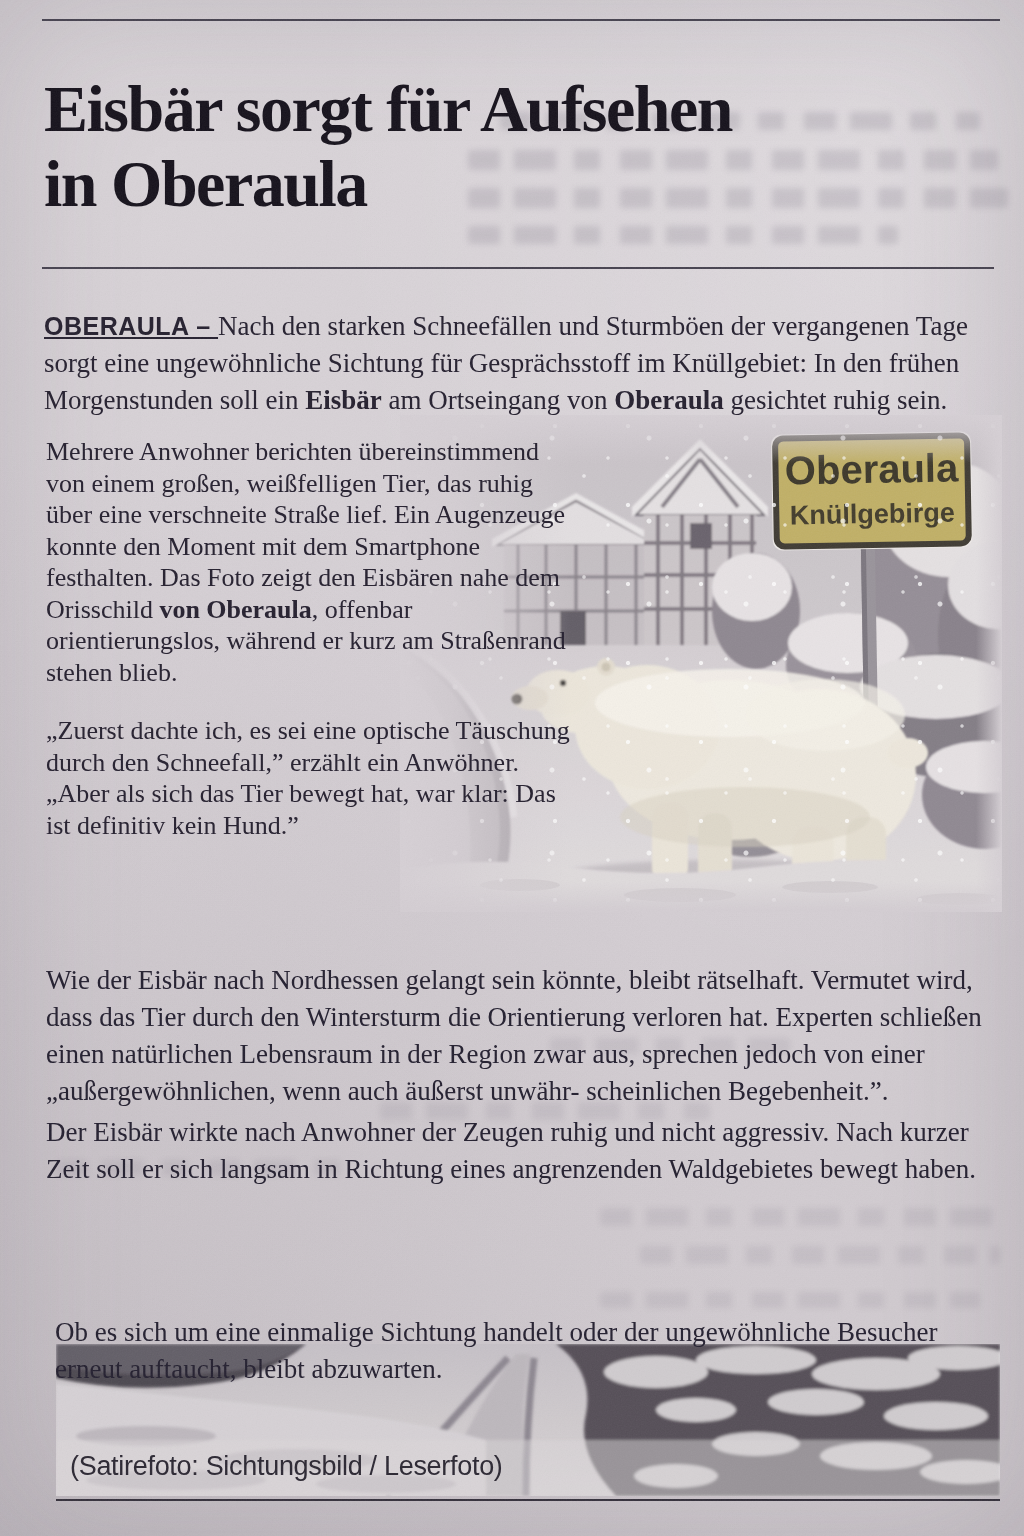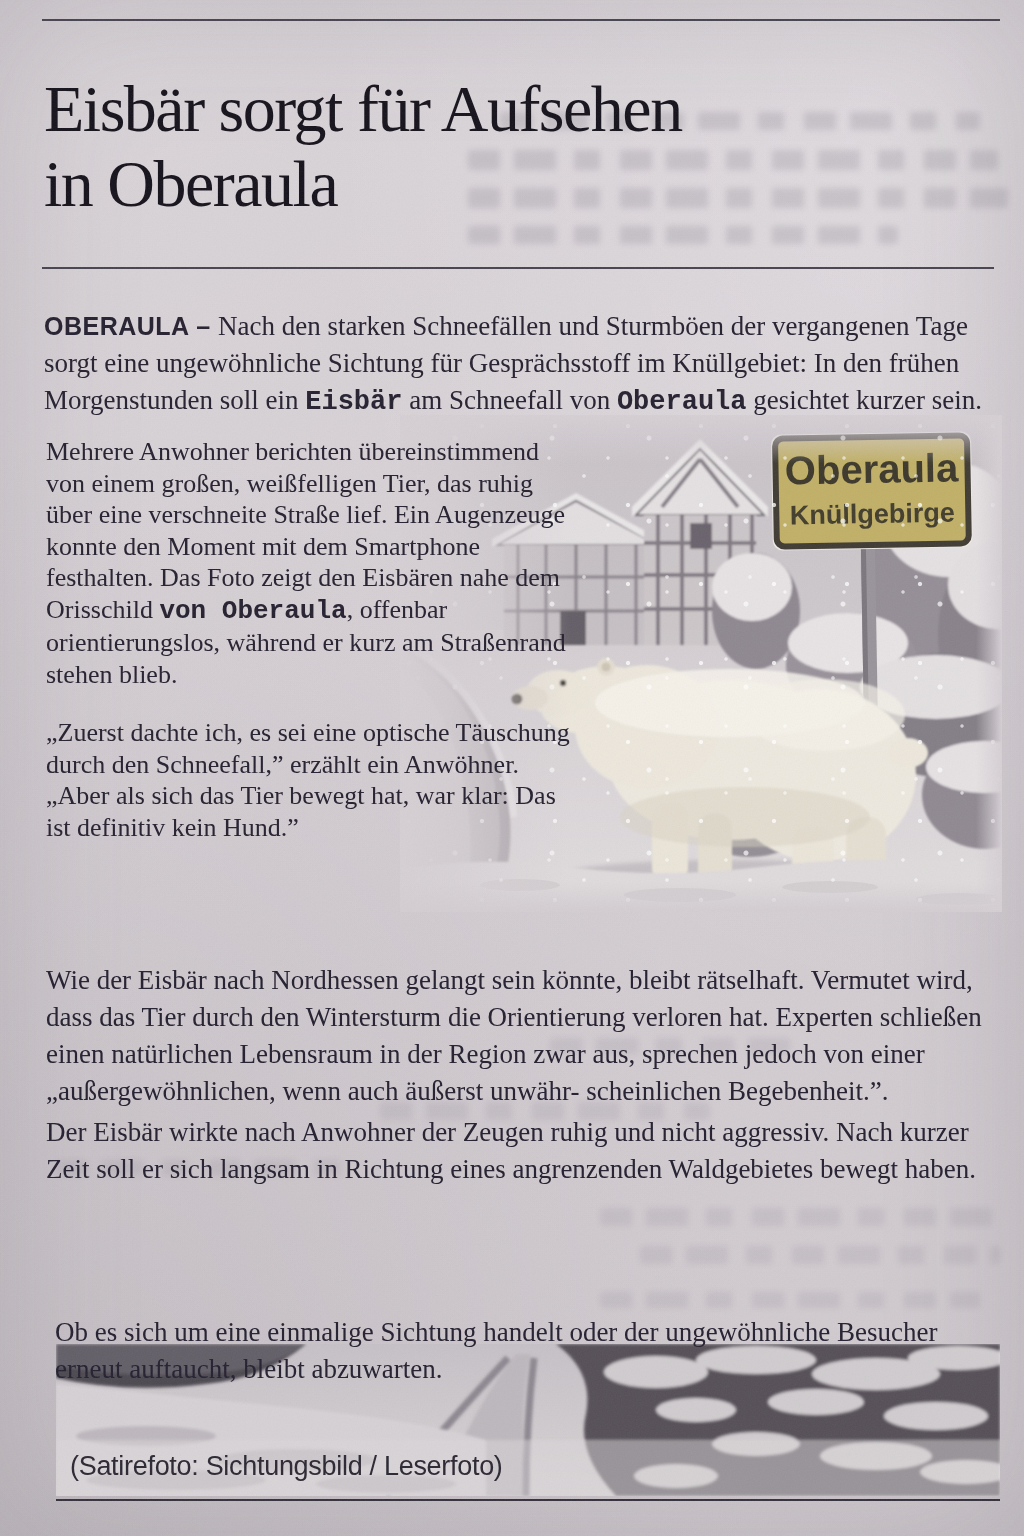--- a/index.html
+++ b/index.html
@@ -14,33 +14,33 @@
   }
   .noise-svg{position:absolute;inset:0;z-index:9;pointer-events:none;opacity:.07;}
 
   .rule{position:absolute;background:#474350;height:2px;z-index:4;}
   .rule-top{left:42px;top:19px;width:958px;}
   .rule-mid{left:42px;top:267px;width:952px;}
   .rule-bottom{left:56px;top:1499px;width:944px;background:#35313c;}
 
   .headline{
     position:absolute;left:44px;top:28px;width:940px;z-index:5;
-    font-size:66px;font-weight:normal;line-height:1.13;letter-spacing:-1.5px;
+    font-size:66px;font-weight:bold;line-height:1.13;letter-spacing:-1.5px;
     color:#16121c;white-space:pre-line;
   }
   .subheadline{
     position:absolute;left:45px;top:203px;width:800px;z-index:5;
     font-size:39px;font-weight:normal;letter-spacing:-.5px;color:#1d1925;
   }
   .lead{
     position:absolute;left:44px;top:281px;width:950px;z-index:5;
     font-size:27px;line-height:37px;color:#262130;
   }
-  .lead .sans{font-family:"Liberation Sans",sans-serif;font-size:25px;letter-spacing:.5px;}
-  .b{font-weight:bold;font-family:Liberation Mono, monospace;}
+  .lead .sans{font-family:"Liberation Sans",sans-serif;font-size:25px;letter-spacing:.5px;text-decoration:underline;}
+  .b{font-weight:bold;}
 
   .column{
     position:absolute;left:46px;top:436px;width:545px;z-index:5;
     font-size:26px;line-height:31.5px;color:#262130;
   }
   .column p{margin:0 16px 27px 0;}
 
   .bodypara{
     position:absolute;left:46px;width:950px;z-index:5;
     font-size:27px;line-height:37px;color:#242030;
@@ -100,21 +100,21 @@
   <div class="bleed light" style="left:600px;top:1208px;width:410px;height:18px;"></div>
   <div class="bleed light" style="left:640px;top:1246px;width:360px;height:18px;"></div>
   <div class="bleed light" style="left:56px;top:1160px;width:290px;height:16px;"></div>
   <div class="bleed light" style="left:600px;top:1292px;width:380px;height:16px;"></div>
 
   <h1 class="headline">Eisbär sorgt für Aufsehen
 in Oberaula</h1>
 
   <div class="rule rule-mid"></div>
 
-  <p class="lead"><span class="b sans">OBERAULA – </span><span>Nach den starken Schneefällen und Sturmböen der vergangenen Tage sorgt eine ungewöhnliche Sichtung für Gesprächsstoff im Knüllgebiet: In den frühen Morgenstunden soll ein </span><span class="b">Eisbär</span><span> am Schneefall von </span><span class="b">Oberaula</span><span> gesichtet kurzer sein.</span></p>
+  <p class="lead"><span class="b sans">OBERAULA – </span><span>Nach den starken Schneefällen und Sturmböen der vergangenen Tage sorgt eine ungewöhnliche Sichtung für Gesprächsstoff im Knüllgebiet: In den frühen Morgenstunden soll ein </span><span class="b">Eisbär</span><span> am Ortseingang von </span><span class="b">Oberaula</span><span> gesichtet ruhig sein.</span></p>
 
   <div class="photo">
     <svg viewBox="0 0 602 497" width="602" height="497">
       <defs>
         <linearGradient id="sky" x1="0" y1="0" x2="0" y2="1">
           <stop offset="0" stop-color="#c6c1c7"></stop>
           <stop offset=".55" stop-color="#cdc8cc"></stop>
           <stop offset="1" stop-color="#dcd8da"></stop>
         </linearGradient>
         <linearGradient id="gnd" x1="0" y1="0" x2="0" y2="1">

